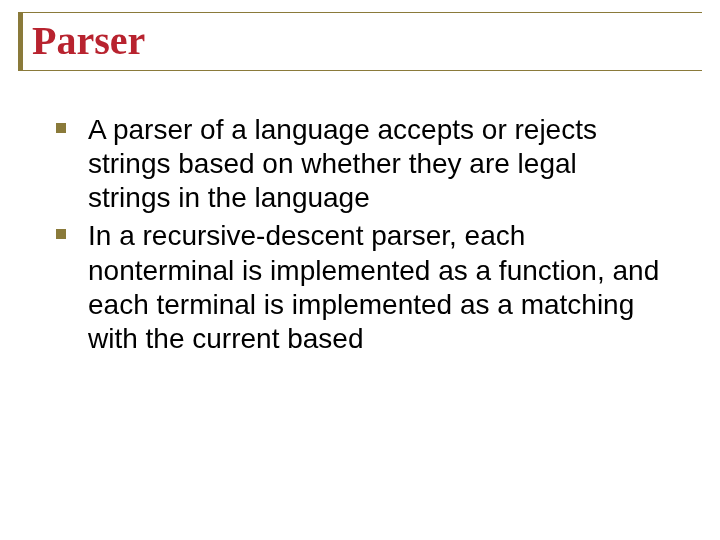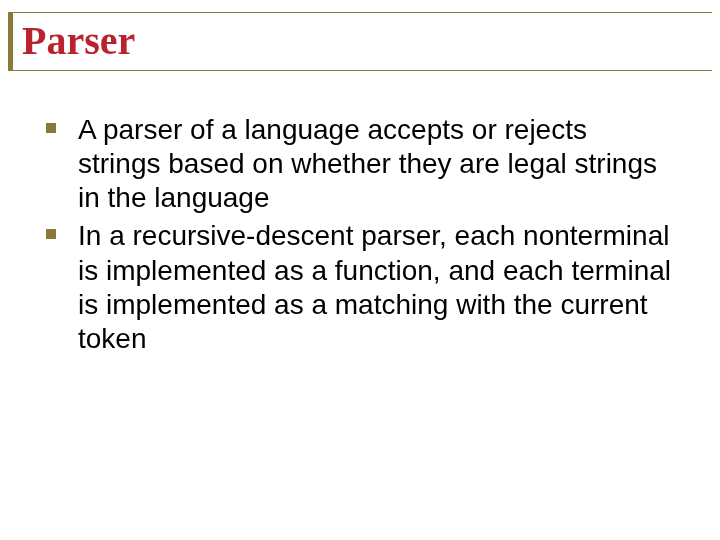--- a/index.html
+++ b/index.html
@@ -11,21 +11,21 @@
     width: 720px;
     height: 540px;
     background: #ffffff;
     font-family: Arial, Helvetica, sans-serif;
     position: relative;
     overflow: hidden;
   }
   .slide {
     width: 100%;
     height: 100%;
-    padding: 12px 8px;
+    padding: 12px 18px;
   }
   .title-block {
     border-top: 1px solid #8a7a3a;
     border-bottom: 1px solid #8a7a3a;
     padding: 4px 0 6px 0;
     margin-bottom: 42px;
     position: relative;
   }
   .title-block::before {
     content: "";
@@ -73,16 +73,16 @@
   <div class="title-block">
     <div class="title">Parser</div>
   </div>
   <div class="body">
     <div class="bullet-item">
       <div class="bullet-marker"></div>
       <div class="bullet-text">A parser of a language accepts or rejects strings based on whether they are legal strings in the language</div>
     </div>
     <div class="bullet-item">
       <div class="bullet-marker"></div>
-      <div class="bullet-text">In a recursive-descent parser, each nonterminal is implemented as a function, and each terminal is implemented as a matching with the current token</div>
+      <div class="bullet-text">In a recursive-descent parser, each nonterminal is implemented as a function, and each terminal is implemented as a matching with the current based</div>
     </div>
   </div>
 </div>
 
 </body></html>

